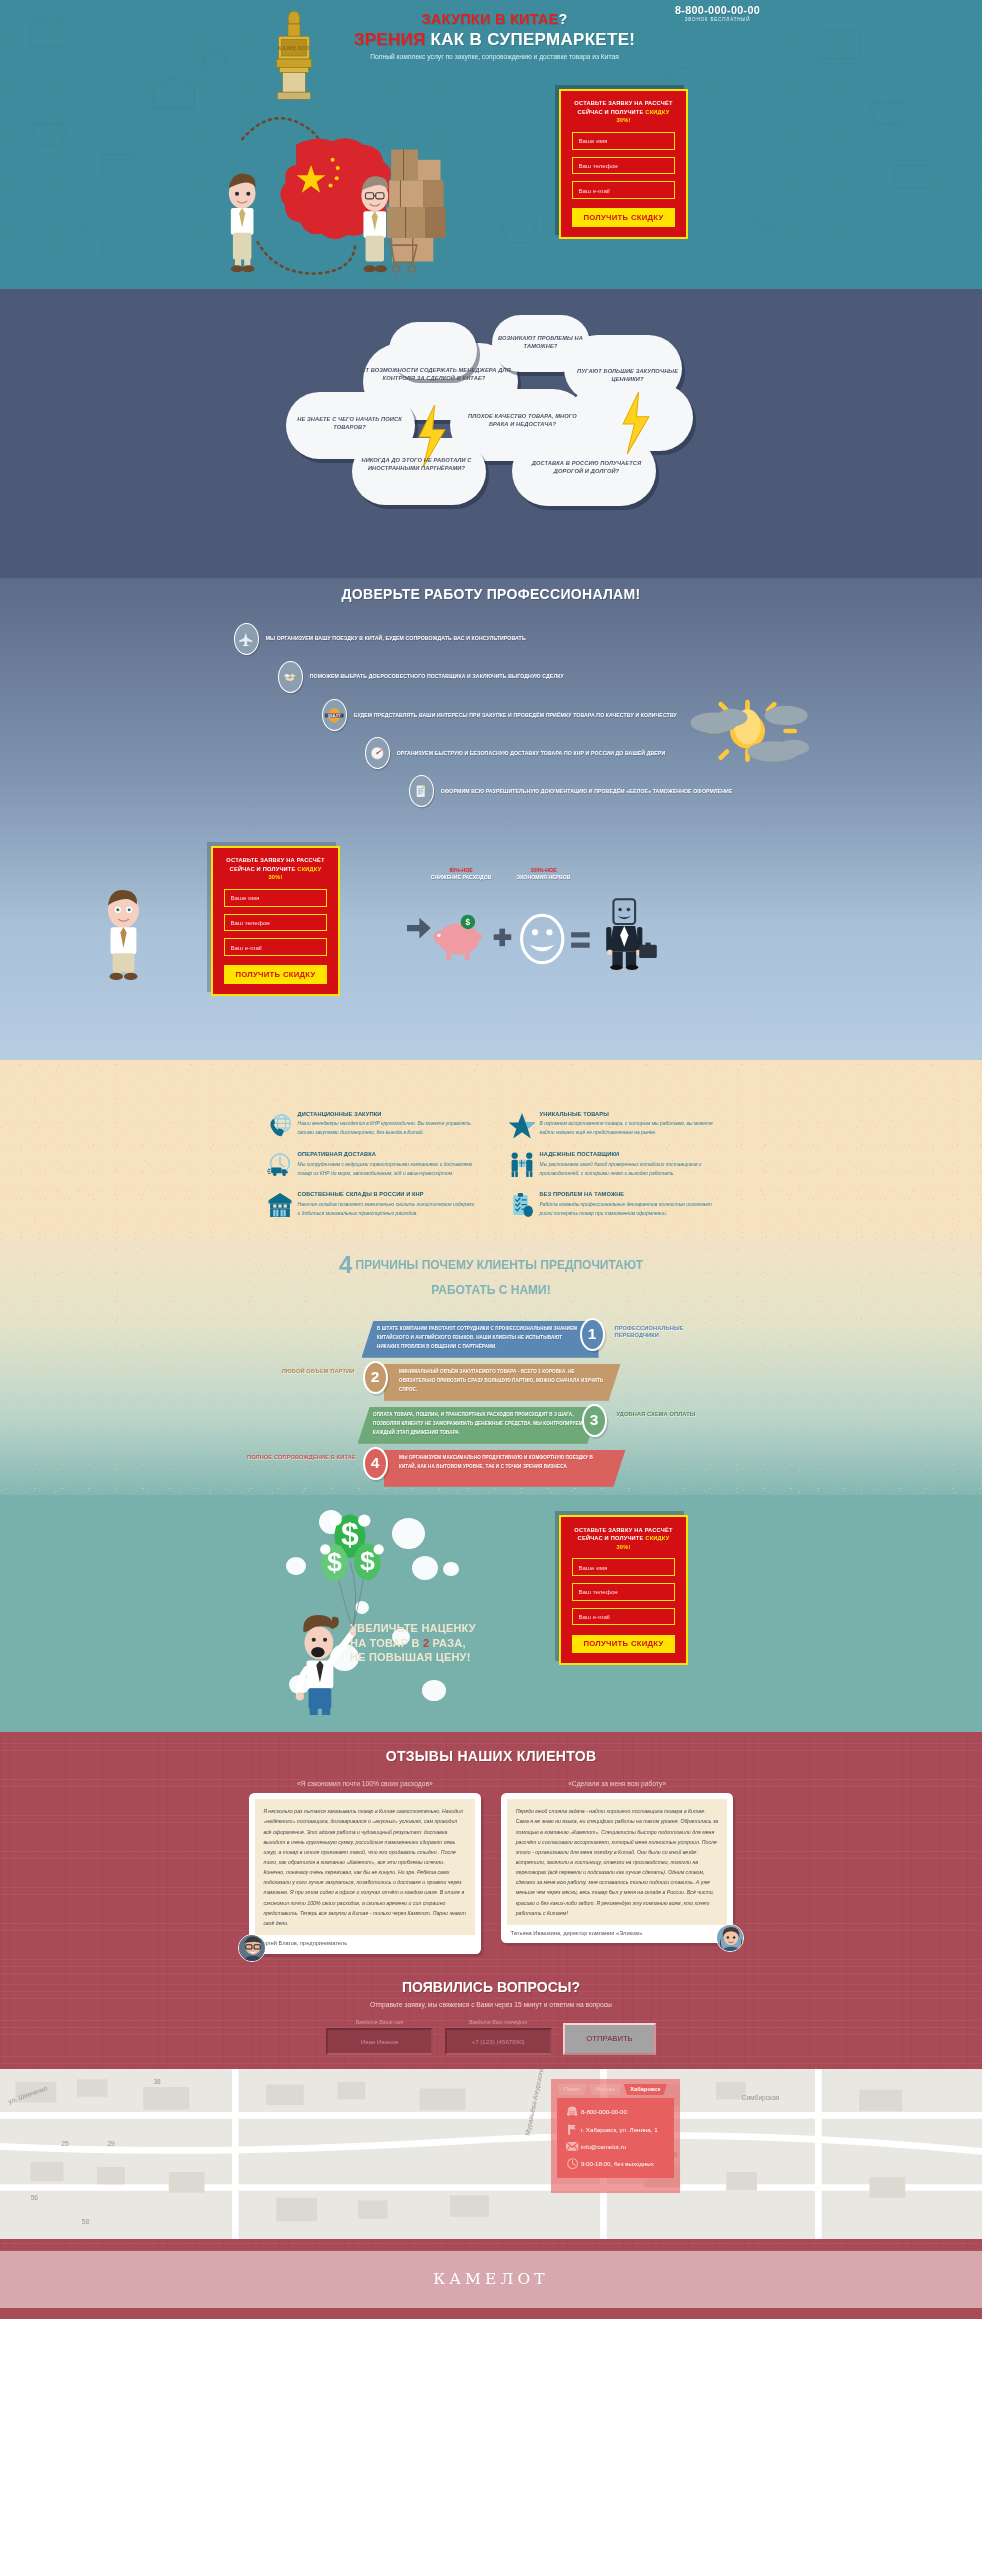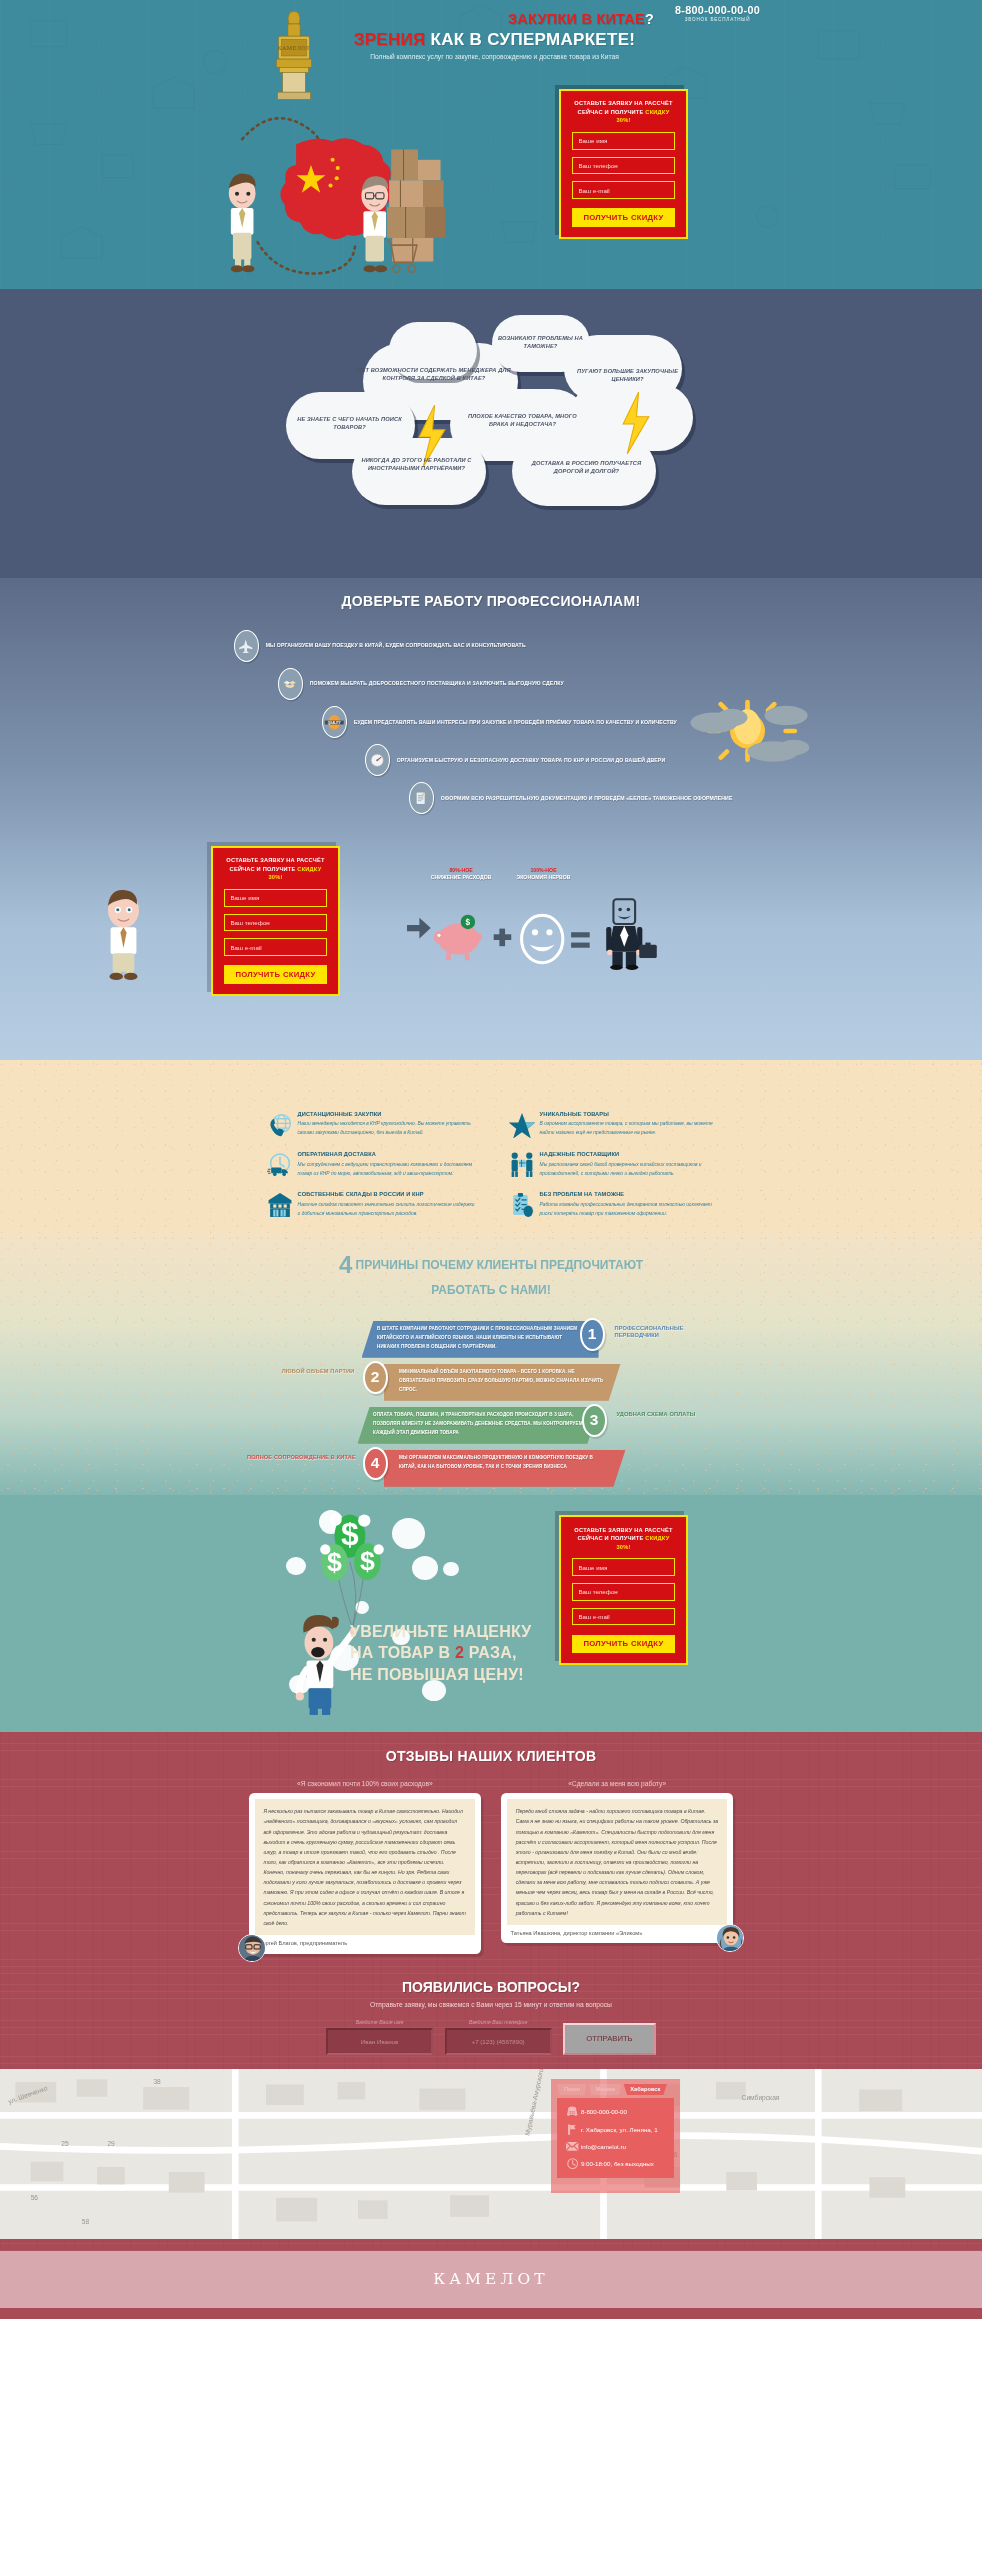--- a/index.html
+++ b/index.html
@@ -18,21 +18,21 @@
   .hero-pattern svg{position:absolute;inset:0;width:100%;height:100%;}
   .hero-phone{position:absolute;right:222px;top:4.1px;text-align:center;z-index:5;}
   .hero-phone .num{color:#fff;font-weight:bold;font-size:10.8px;letter-spacing:0.3px;
       font-family:"Liberation Sans",sans-serif;text-shadow:0.5px 0.5px 0 rgba(0,0,0,.15);}
   .hero-phone .sub{color:#e6f2f4;font-size:4.6px;letter-spacing:0.8px;margin-top:1px;}
 
   .logo-statue{position:absolute;left:263px;top:10.3px;width:62px;height:93px;z-index:4;}
 
   .hero-title{position:absolute;left:335px;top:11.3px;width:319px;text-align:center;z-index:5;}
   .hero-title .l1{font-size:14.4px;font-weight:bold;color:#e02020;letter-spacing:0.3px;
-      text-shadow:1px 1px 0 rgba(0,0,0,.12);font-style:normal;text-align:right;}
+      text-shadow:1px 1px 0 rgba(0,0,0,.12);font-style:normal;}
   .hero-title .l1 .q{color:#fff;}
   .hero-title .l2{font-size:17px;font-weight:bold;margin-top:3.1px;letter-spacing:0.3px;
       text-shadow:1px 1px 0 rgba(0,0,0,.12);}
   .hero-title .l2 .red{color:#e02020;}
   .hero-title .l2 .white{color:#fff;}
   .hero-sub{position:absolute;left:345px;top:52px;width:299px;text-align:center;color:#dff0f3;
       font-size:6.7px;line-height:1.55;z-index:5;}
 
   .hero-art{position:absolute;left:185px;top:93px;width:361px;height:185px;z-index:3;}
 
@@ -53,21 +53,21 @@
   .sec-title{text-align:center;color:#fff;font-size:14px;font-weight:bold;letter-spacing:0.3px;
       text-shadow:1px 1px 0 rgba(0,0,0,.18);padding-top:15.5px;}
   .clouds{position:relative;width:515px;margin:5.2px auto 0;height:232px;}
   .cloud{position:absolute;background:#f6f7f8;border-radius:46px;box-shadow:3.1px 4.1px 0 rgba(30,40,60,.45);}
   .cloud-txt{position:absolute;text-align:center;color:#4a5468;font-style:italic;font-weight:bold;
       font-size:5.7px;line-height:1.45;letter-spacing:0.1px;z-index:9;}
   .bolt{position:absolute;z-index:8;}
 
   
   .sec-pro{position:relative;height:482px;background:linear-gradient(180deg,#5c6b87 0%,#7e93ae 40%,#a8c0d8 72%,#b6cde2 100%);overflow:hidden;}
-  .sec-pro .sec-title{color:#fff;padding-top:15px;}
+  .sec-pro .sec-title{color:#fff;padding-top:8px;}
   .pro-list{position:relative;width:515px;margin:20.6px auto 0;}
   .pro-row{display:flex;align-items:center;margin-bottom:6.2px;}
   .pro-icon{width:25px;height:32px;border-radius:50%;border:1.5px solid #fff;background:#8c9fb1;
       flex:0 0 auto;display:flex;align-items:center;justify-content:center;box-shadow:1px 1.5px 0 rgba(0,0,0,.15);}
   .pro-text{margin-left:7.2px;color:#fff;font-size:5.2px;font-weight:bold;line-height:1.7;letter-spacing:0.1px;
       text-shadow:0.5px 0.5px 0 rgba(0,0,0,.22);}
   .pro-man{position:absolute;left:95px;top:309px;width:57px;height:93px;}
   .pro-sun{position:absolute;right:170px;top:118px;width:129px;height:72px;}
 
   .pro-form{position:absolute;left:211px;top:268px;width:129px;z-index:6;}
@@ -104,21 +104,21 @@
   .r-band p{color:#fff;font-size:4.6px;font-weight:bold;line-height:1.95;letter-spacing:0.1px;padding:4.6px 15.5px;text-shadow:0.5px 0.5px 0 rgba(0,0,0,.15);}
   .r-num{position:absolute;top:0;width:25px;height:33px;border-radius:50%;border:2.1px solid #fff;
       display:flex;align-items:center;justify-content:center;color:#fff;font-size:15.5px;font-weight:bold;
       box-shadow:1.5px 2.1px 0 rgba(0,0,0,.12);z-index:3;}
   .r-cap{position:absolute;top:7.2px;font-size:5.7px;font-weight:bold;line-height:1.35;letter-spacing:0.1px;
       text-shadow:0.5px 0.5px 0 rgba(255,255,255,.55);}
 
   
   .sec-markup{position:relative;background:#78b0ac;height:237px;overflow:hidden;}
   .blob{position:absolute;background:#fff;border-radius:50%;opacity:.95;}
-  .markup-text{position:absolute;left:350px;top:126px;color:#f0e6cf;font-size:16px;font-weight:bold;line-height:1.35;letter-spacing:0.2px;}
+  .markup-text{position:absolute;left:350px;top:126px;color:#f0e6cf;font-size:11px;font-weight:bold;line-height:1.35;letter-spacing:0.2px;}
   .markup-text .r2{color:#c63c3c;}
   .markup-form{position:absolute;left:559px;top:20.6px;width:129px;z-index:6;}
   .markup-man{position:absolute;left:289px;top:118px;width:67px;height:103px;}
   .balloons{position:absolute;left:314px;top:10.3px;width:118px;height:134px;}
 
   
   .sec-reviews{position:relative;background:#a94b57;padding:16.5px 0 20.6px;overflow:hidden;}
   .rev-pattern{position:absolute;inset:0;opacity:.14;
     background-image:repeating-linear-gradient(0deg,rgba(255,255,255,.35) 0 0.5px,transparent 0.5px 7.2px),
                      repeating-linear-gradient(90deg,rgba(0,0,0,.25) 0 0.5px,transparent 0.5px 9.3px);}

